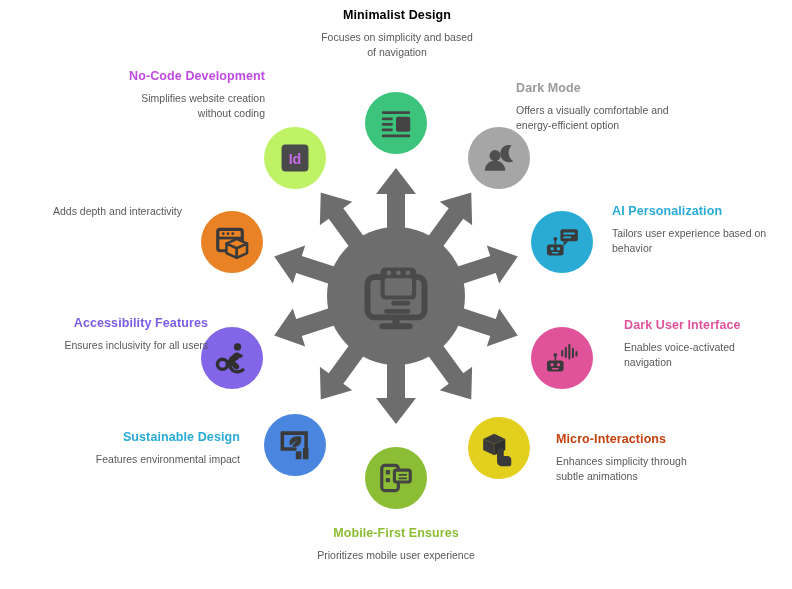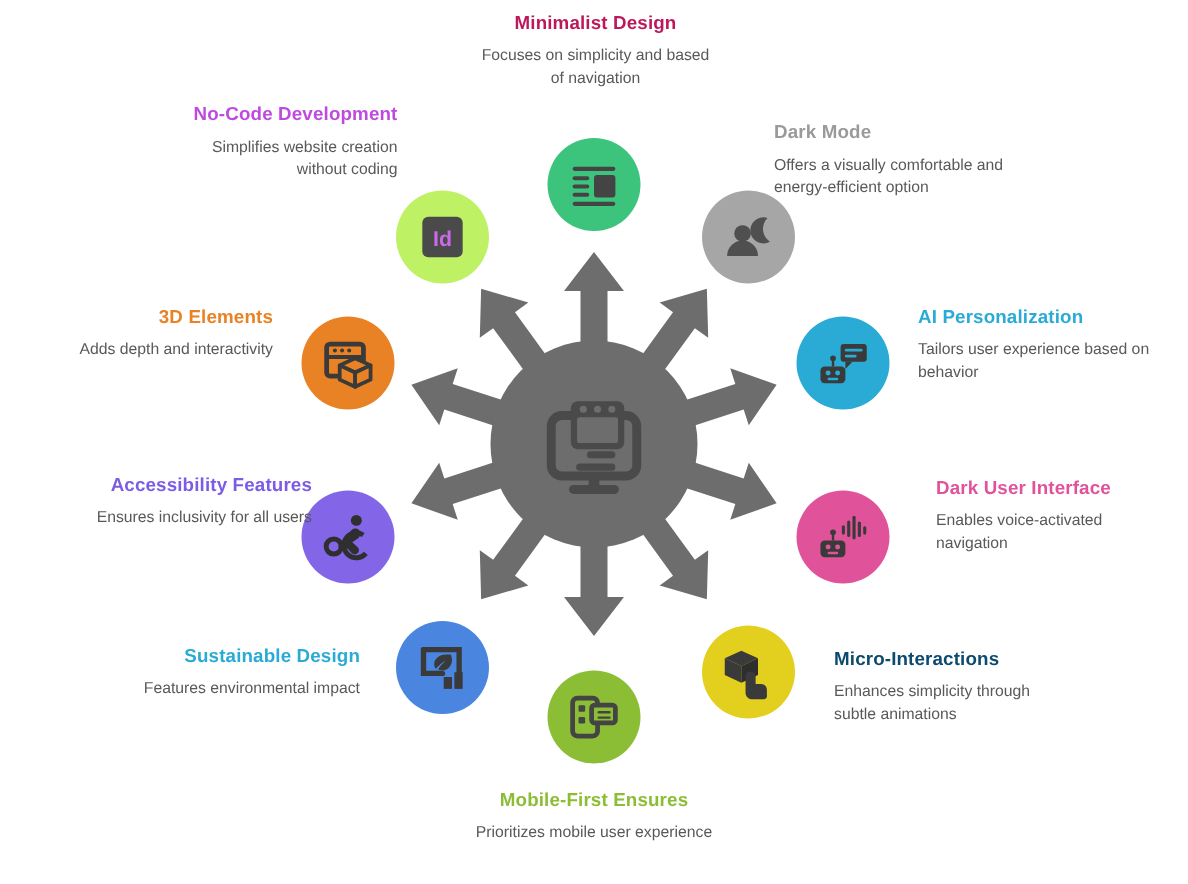--- a/index.html
+++ b/index.html
@@ -84,21 +84,21 @@
     <svg viewBox="0 0 48 48">
       <rect x="6" y="9" width="36" height="3.6" rx="1.8" fill="#444"></rect>
       <rect x="6" y="17" width="14" height="3.4" rx="1.7" fill="#444"></rect>
       <rect x="6" y="24" width="14" height="3.4" rx="1.7" fill="#444"></rect>
       <rect x="6" y="31" width="14" height="3.4" rx="1.7" fill="#444"></rect>
       <rect x="24" y="16" width="18" height="19" rx="2.5" fill="#444"></rect>
       <rect x="6" y="38.5" width="36" height="3.6" rx="1.8" fill="#444"></rect>
     </svg>
   </div>
   <div class="block ta-c" style="left:317px;top:8px;width:160px;">
-    <p class="ttl" style="color: #be185d;">Minimalist Design</p>
+    <p class="ttl" style="color: #000000;">Minimalist Design</p>
     <p class="dsc">Focuses on simplicity and based of navigation</p>
   </div>
 
   <div class="node" style="left: 468px; top: 127px; background: rgb(166, 166, 166);">
     <svg viewBox="0 0 48 48">
       <circle cx="19" cy="21" r="7" fill="#4f4f4f"></circle>
       <path d="M6 40c0-8 6.5-13 13-13s13 5 13 13z" fill="#4f4f4f"></path>
       <path d="M40 8a11 11 0 1 0 2 20 13 13 0 0 1-2-20z" fill="#4f4f4f"></path>
     </svg>
   </div>
@@ -150,21 +150,21 @@
 
   <div class="node" style="left: 468px; top: 417px; background: rgb(227, 207, 30);">
     <svg viewBox="0 0 48 48">
       <path d="M18 6 L32 12.5 L18 19 L4 12.5 Z" fill="#3a3a3a"></path>
       <path d="M4 12.5 L18 19 L18 33 L4 26.5 Z" fill="#3a3a3a"></path>
       <path d="M32 12.5 L18 19 L18 33 L32 26.5 Z" fill="#2e2e2e"></path>
       <path d="M27 24c1.8 0 3 1.3 3 3v7h4.5c3 0 5 2 5 5v5.5c0 1.4-1.1 2.5-2.5 2.5H27c-3 0-5.5-2.5-5.5-5.5V27c0-1.7 1.3-3 3-3z" fill="#3a3a3a"></path>
     </svg>
   </div>
   <div class="block ta-l" style="left:556px;top:432px;width:150px;">
-    <p class="ttl" style="color: #0c4a6e;">Micro-Interactions</p>
+    <p class="ttl" style="color: #c2410c;">Micro-Interactions</p>
     <p class="dsc">Enhances simplicity through subtle animations</p>
   </div>
 
   <div class="node" style="left: 365px; top: 447px; background: rgb(139, 189, 53);">
     <svg viewBox="0 0 48 48">
       <rect x="6" y="8" width="21" height="32" rx="4" fill="none" stroke="#444" stroke-width="4"></rect>
       <rect x="11" y="14" width="5.5" height="5.5" rx="1" fill="#444"></rect>
       <rect x="11" y="24" width="5.5" height="5.5" rx="1" fill="#444"></rect>
       <rect x="22" y="14" width="20" height="15" rx="2.5" fill="#8bbd35" stroke="#444" stroke-width="4"></rect>
       <rect x="27" y="19" width="11" height="2" rx="1" fill="#444"></rect>
@@ -210,21 +210,20 @@
       <circle cx="13" cy="13.5" r="1.7" fill="#3a3a3a"></circle>
       <circle cx="19" cy="13.5" r="1.7" fill="#3a3a3a"></circle>
       <circle cx="25" cy="13.5" r="1.7" fill="#3a3a3a"></circle>
       <path d="M6 19h31" stroke="#3a3a3a" stroke-width="3.4"></path>
       <path d="M30 20 L43 26 L30 32 L17 26 Z" fill="#e98224" stroke="#3a3a3a" stroke-width="3.2" stroke-linejoin="round"></path>
       <path d="M17 26 L30 32 L30 44 L17 38 Z" fill="#e98224" stroke="#3a3a3a" stroke-width="3.2" stroke-linejoin="round"></path>
       <path d="M43 26 L30 32 L30 44 L43 38 Z" fill="#e98224" stroke="#3a3a3a" stroke-width="3.2" stroke-linejoin="round"></path>
     </svg>
   </div>
   <div class="block ta-r" style="left:52px;top:204px;width:130px;">
-    <p class="ttl" style="color: rgb(233, 130, 36);">3D Elements</p>
     <p class="dsc">Adds depth and interactivity</p>
   </div>
 
   <div class="node" style="left: 264px; top: 127px; background: #bef264;">
     <svg viewBox="0 0 48 48">
       <rect x="7" y="7" width="34" height="34" rx="5" fill="#4a4a4a"></rect>
       <text x="24" y="31.5" text-anchor="middle" font-family="'Liberation Sans',sans-serif" font-size="18" font-weight="bold" fill="#c96ae8">Id</text>
     </svg>
   </div>
   <div class="block ta-r" style="left:110px;top:69px;width:155px;">

